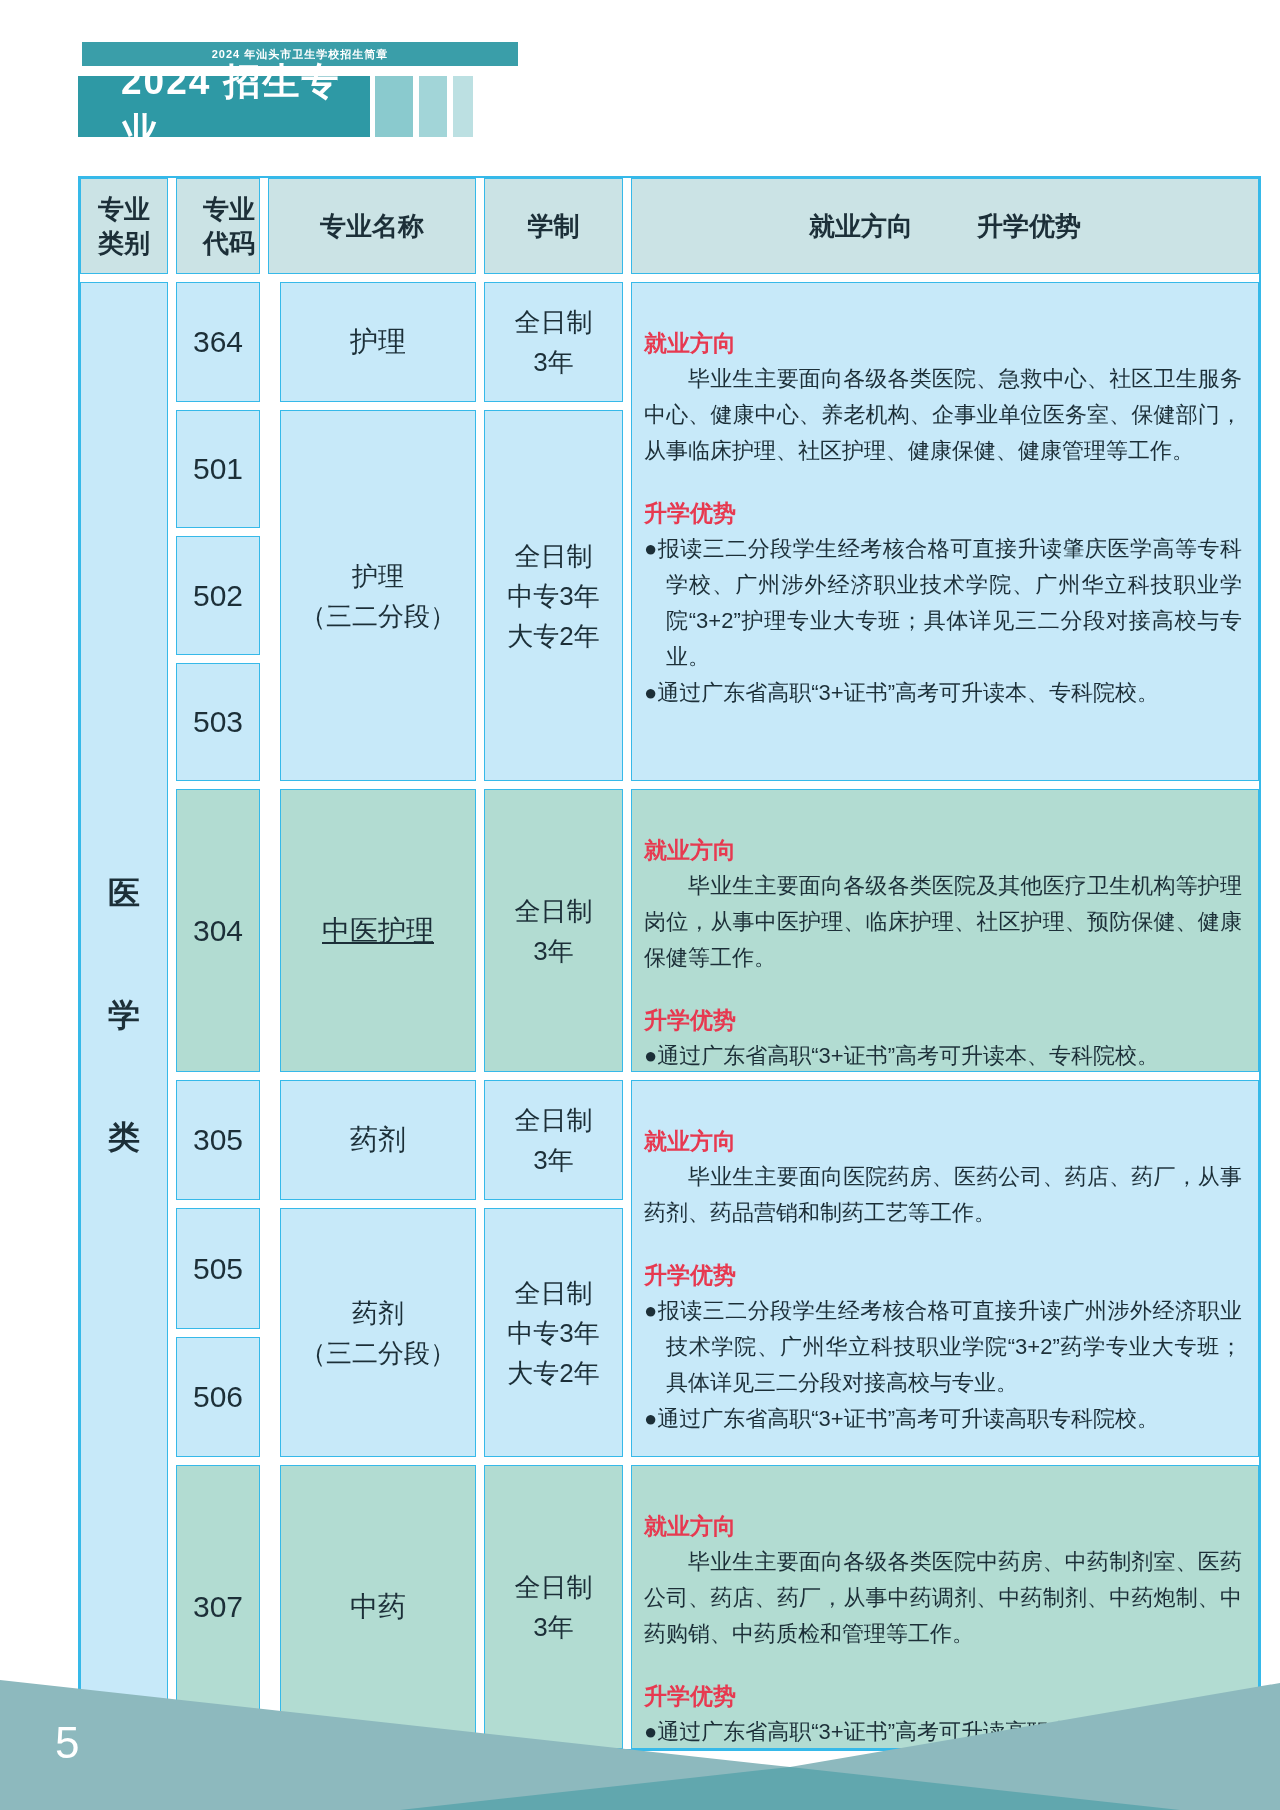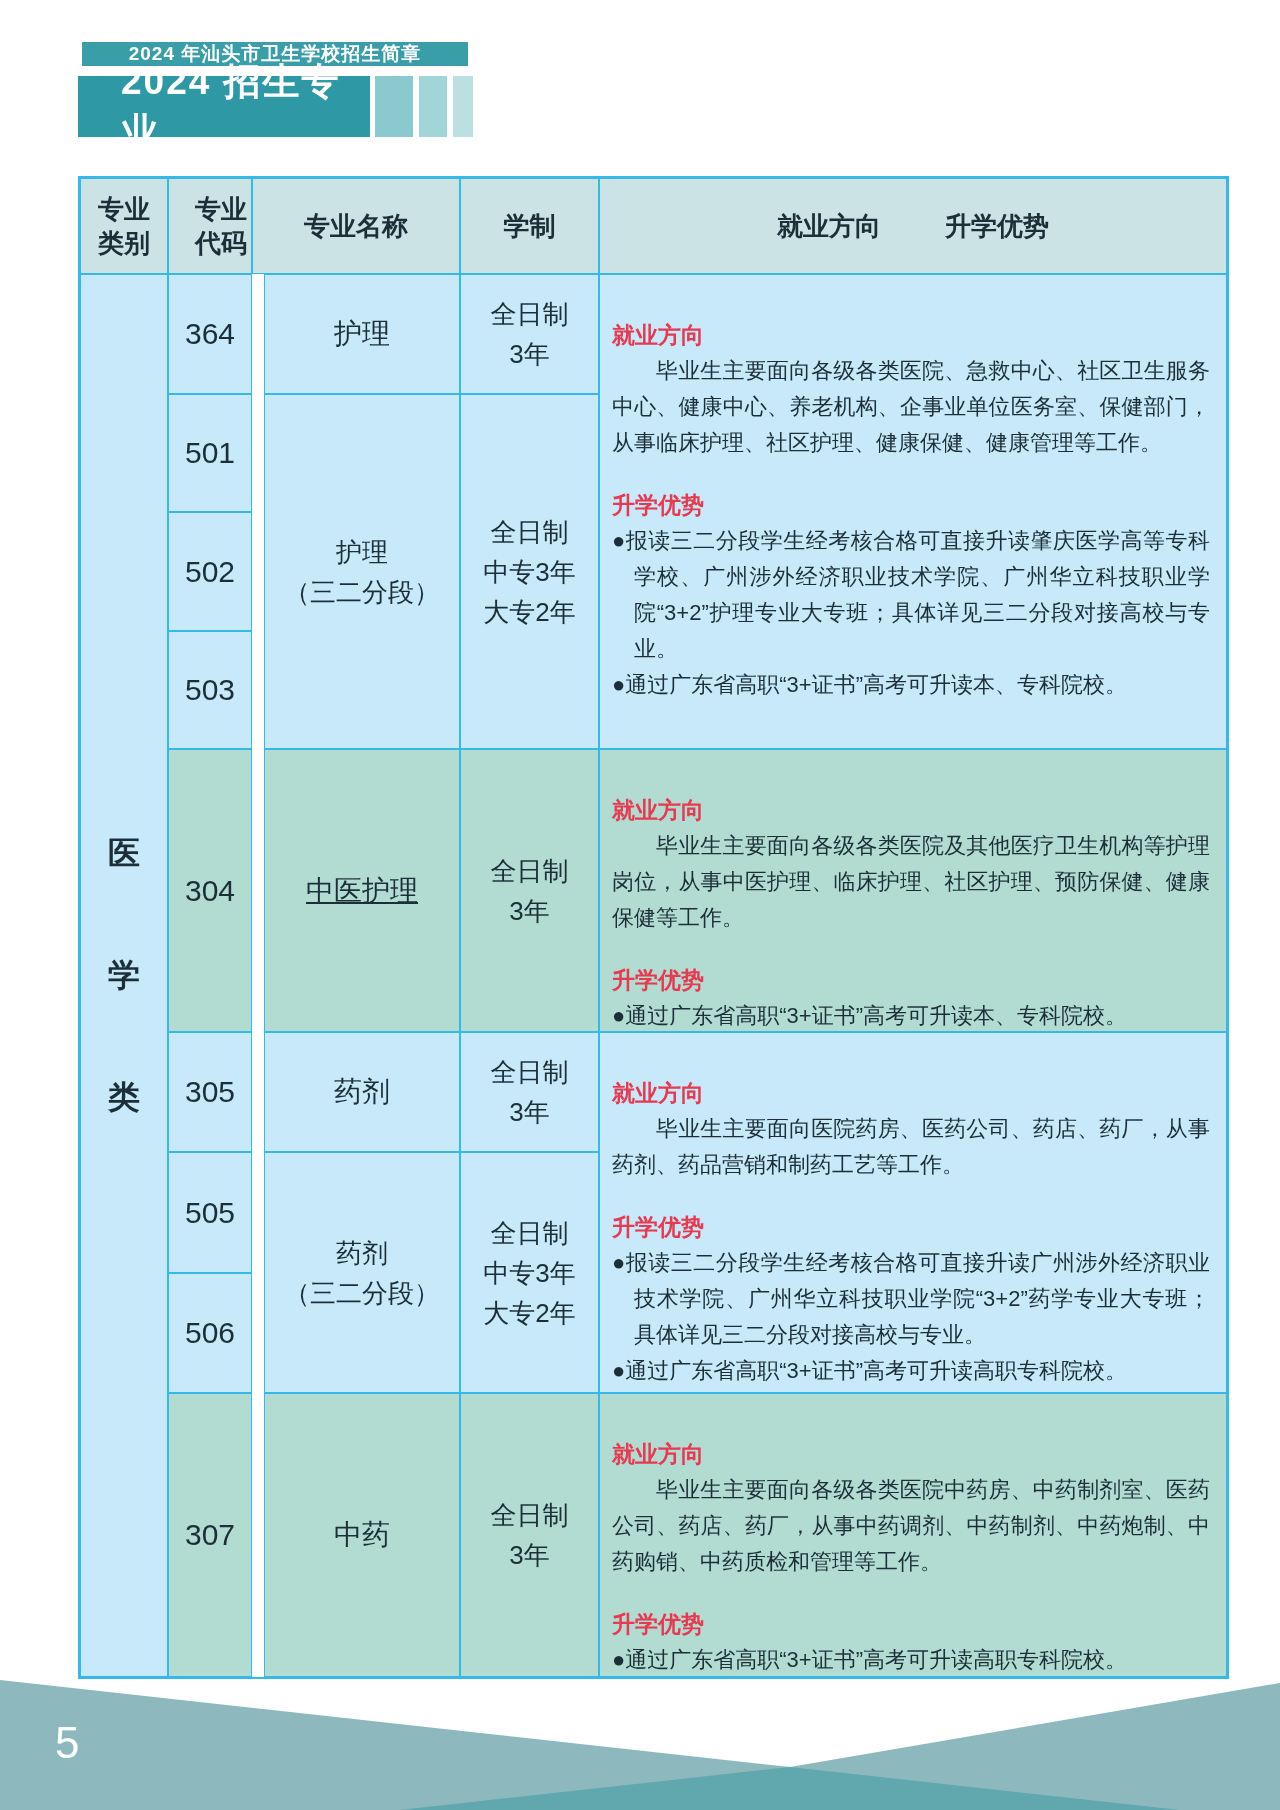--- a/index.html
+++ b/index.html
@@ -10,41 +10,42 @@
   }
   *{box-sizing:border-box; margin:0; padding:0;}
   html,body{width:1280px; height:1810px;}
   body{
     position:relative; overflow:hidden; background:#ffffff;
     font-family:"Liberation Sans","DejaVu Sans",sans-serif;
     color:var(--ink);
   }
   
   .top-banner{
-    position:absolute; left:82px; top:42px; width:386px; height:24px;
-    background:var(--banner-teal); color:#fff; font-size:19px; font-weight:bold;
+    position:absolute; left:82px; top:42px; width:436px; height:24px;
+    background:var(--banner-teal); color:#fff; font-size:11px; font-weight:bold;
     display:flex; align-items:center; justify-content:center; letter-spacing:1px;
   }
   .title-box{
     position:absolute; left:78px; top:76px; width:292px; height:61px;
     background:var(--teal); color:#fff; display:flex; align-items:center;
     padding-left:43px; font-size:37px; font-weight:bold; letter-spacing:2px;
   }
   .deco-square{position:absolute; top:76px; height:61px;}
   .sq1{left:375px; width:38px; background:#8acace;}
   .sq2{left:419px; width:28px; background:#a2d5d8;}
   .sq3{left:453px; width:20px; background:#bce0e2;}
 
   
   .grid{
     position:absolute; left:78px; top:176px;
     display:grid;
     grid-template-columns:88px 84px 208px 139px 628px;
     grid-template-rows:96px 120px 118px 119px 118px 283px 120px 121px 120px 284px;
     border:2px solid var(--border);
+    gap:8px;
   }
   .cell{
     border:1px solid var(--border);
     background:var(--blue);
     display:flex; align-items:center; justify-content:center;
     text-align:center;
   }
   .cell.green{background:var(--green);}
   .cell.hdr{background:var(--header-bg); font-weight:bold; font-size:26px; line-height:34px;}
   .hdr-right{display:flex; gap:64px; align-items:center; justify-content:center;}

